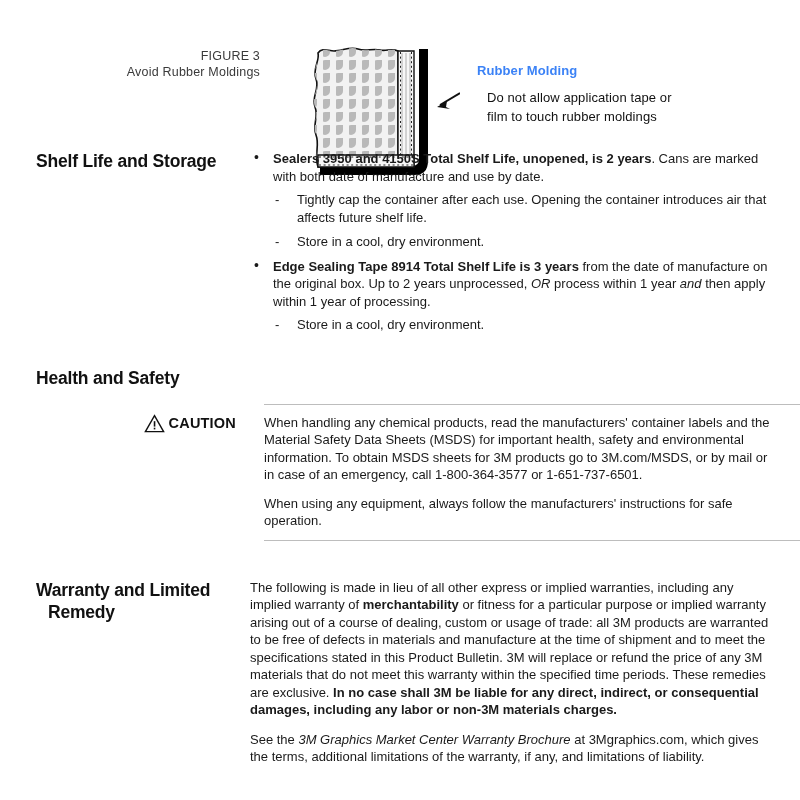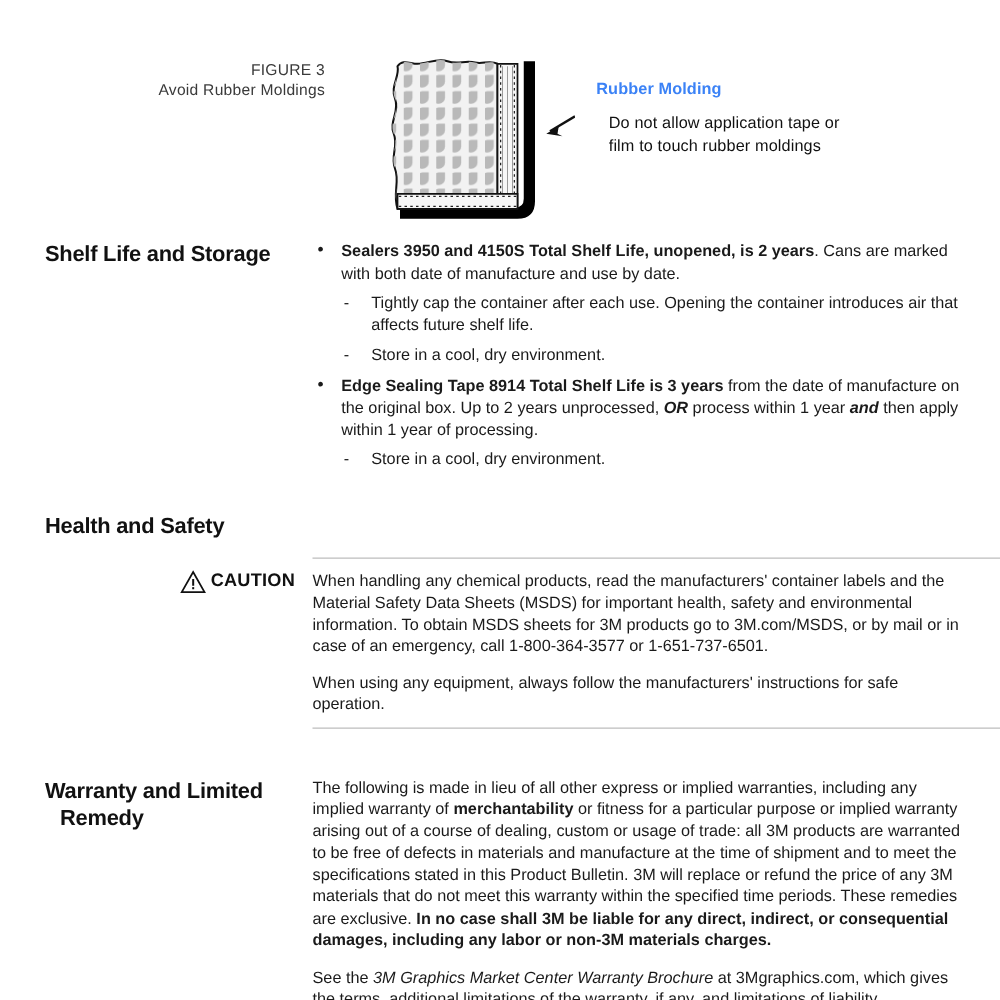--- a/index.html
+++ b/index.html
@@ -131,21 +131,21 @@
   }
   ul.slist > li::before {
     content: "-";
     position: absolute;
     left: 2px;
     top: 0;
     color: #1a1a1a;
   }
   .b { font-weight: bold; }
   .i { font-style: italic; }
-  .bi { font-weight: bold; font-style: italic; }
+  .bi { font-weight: normal; font-style: italic; }
 
   
   .caution-row {
     display: flex;
     align-items: flex-start;
   }
   .caution-label {
     width: 250px;
     flex: 0 0 250px;
     display: flex;
@@ -249,21 +249,21 @@
       </svg>
     </div>
 
     <div class="callout-title">Rubber Molding</div>
     <div class="callout-body">
       <span class="co-line">Do not allow application tape or</span>
       <span class="co-line">film to touch rubber moldings</span>
     </div>
   </div>
 
-  <div class="section" style="margin-top:42px;">
+  <div class="section" style="">
     <div class="sec-head">Shelf Life and Storage</div>
     <div class="sec-body">
       <ul class="blist">
 
         <li>
           <span class="b">Sealers 3950 and 4150S Total Shelf Life, unopened, is 2 years</span><span>. Cans are marked with both date of manufacture and use by date.</span>
           <ul class="slist">
             <li>Tightly cap the container after each use. Opening the container introduces air that affects future shelf life.</li>
             <li>Store in a cool, dry environment.</li>
           </ul>
@@ -277,21 +277,21 @@
         </li>
 
       </ul>
     </div>
   </div>
 
   <div class="section" style="margin-top:26px;">
     <div class="sec-head">Health and Safety</div>
   </div>
 
-  <div class="caution-row" style="margin-top:15px;">
+  <div class="caution-row" style="margin-top:15px;gap:14px;">
     <div class="caution-label">
       <span class="tri-icon">
         <svg width="21" height="19" viewBox="0 0 21 19" xmlns="http://www.w3.org/2000/svg">
           <path d="M10.5 1.6 L19.6 17.6 L1.4 17.6 Z" fill="none" stroke="#111111" stroke-width="1.4" stroke-linejoin="miter"></path>
           <rect x="9.75" y="7.2" width="1.6" height="5.4" fill="#111111"></rect>
           <rect x="9.75" y="13.7" width="1.6" height="1.7" fill="#111111"></rect>
         </svg>
       </span>
       <span class="caution-text">CAUTION</span>
     </div>

